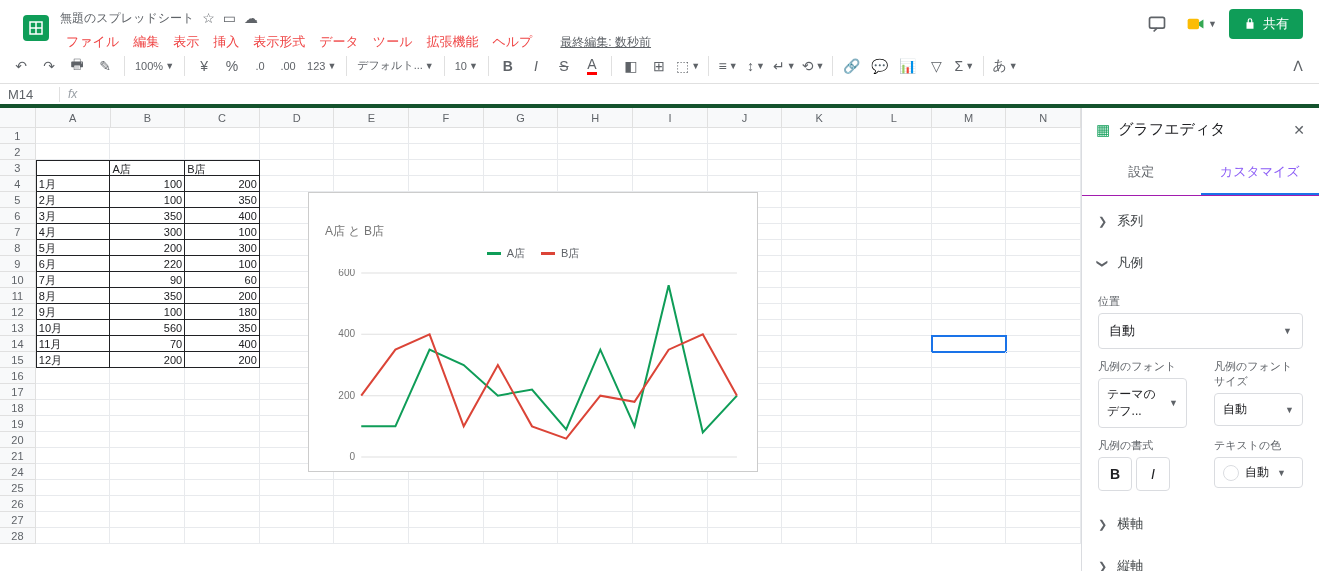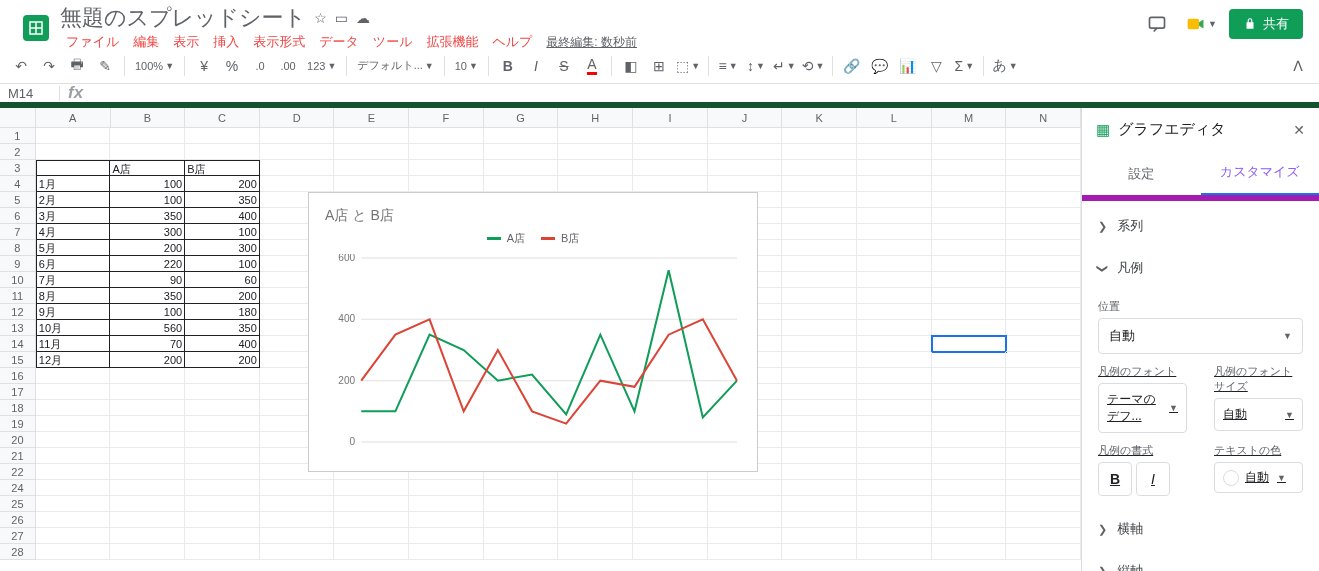--- a/index.html
+++ b/index.html
@@ -4,41 +4,41 @@
 <style>
 * { margin: 0; padding: 0; box-sizing: border-box; }
 body { font-family: Arial, "Hiragino Sans", sans-serif; font-size: 13px; color: #202124; overflow: hidden; width: 1319px; height: 571px; background: #fff; }
 
 
 .header { display: flex; align-items: flex-start; padding: 8px 16px 0; height: 48px; }
 .logo { width: 40px; height: 40px; display: flex; align-items: center; justify-content: center; margin-right: 4px; }
 .logo-icon { width: 26px; height: 26px; background: #0f9d58; border-radius: 4px; display: flex; align-items: center; justify-content: center; color: #fff; font-size: 14px; }
 .title-area { flex: 1; }
 .title-row { display: flex; align-items: center; gap: 8px; height: 20px; }
-.doc-title { font-size: 22px; color: #5f6368; }
+.doc-title { font-size: 12px; color: #5f6368; }
 .title-icons { display: flex; gap: 8px; color: #5f6368; font-size: 14px; }
 .menu-bar { display: flex; gap: 2px; align-items: center; height: 24px; margin-top: 2px; font-size: 13px; }
 .menu-item { padding: 2px 6px; cursor: pointer; color: #ef4444; }
-.last-edit { margin-left: 6px; color: #5f6368; text-decoration: underline; font-size: 12px; }
+.last-edit { margin-left: 20px; color: #5f6368; text-decoration: underline; font-size: 12px; }
 .header-right { display: flex; align-items: center; gap: 12px; }
 .icon-btn { width: 32px; height: 32px; display: flex; align-items: center; justify-content: center; color: #5f6368; cursor: pointer; border-radius: 4px; }
 .meet-icon { position: relative; }
 .share-btn { background: #0f9d58; color: #fff; padding: 6px 14px; border-radius: 4px; display: flex; align-items: center; gap: 6px; font-size: 13px; cursor: pointer; }
 
 
 .toolbar { display: flex; align-items: center; height: 36px; padding: 0 8px; border-bottom: 1px solid #e0e0e0; gap: 2px; flex-wrap: nowrap; overflow: hidden; }
 .tbtn { height: 26px; min-width: 26px; display: flex; align-items: center; justify-content: center; color: #5f6368; cursor: pointer; border-radius: 4px; font-size: 14px; padding: 0 2px; }
 .tbtn.text { font-size: 11px; padding: 0 4px; white-space: nowrap; }
 .sep { width: 1px; height: 20px; background: #e0e0e0; margin: 0 4px; }
 .drop { font-size: 9px; color: #5f6368; margin-left: 2px; }
 
 
-.formula-row { display: flex; align-items: center; height: 24px; border-bottom: 6px solid #14532d; }
+.formula-row { display: flex; align-items: center; height: 24px; border-bottom: 4px solid #14532d; }
 .name-box { width: 60px; padding: 0 8px; border-right: 1px solid #e0e0e0; font-size: 13px; color: #5f6368; }
-.fx { padding: 0 8px; color: #9aa0a6; font-style: italic; font-size: 17px; font-weight: bold; }
+.fx { padding: 0 8px; color: #9aa0a6; font-style: italic; font-size: 12px; }
 .formula-input { flex: 1; }
 
 
 .main { display: flex; height: calc(571px - 48px - 36px - 24px); }
 .sheet-area { flex: 1; position: relative; overflow: hidden; }
 .side-panel { width: 238px; border-left: 1px solid #dadce0; display: flex; flex-direction: column; background: #fff; }
 
 
 .grid { position: relative; }
 .col-headers { display: flex; height: 20px; background: #f8f9fa; border-bottom: 1px solid #e0e0e0; position: sticky; top: 0; }
@@ -50,40 +50,40 @@
 .cell { width: 75px; border-right: 1px solid #e8eaed; border-bottom: 1px solid #e8eaed; font-size: 11px; padding: 0 2px; line-height: 16px; overflow: hidden; white-space: nowrap; }
 .cell.b-r { border-right: 1px solid #202124; }
 .cell.b-l { border-left: 1px solid #202124; }
 .cell.b-t { border-top: 1px solid #202124; }
 .cell.b-b { border-bottom: 1px solid #202124; }
 .cell.right { text-align: right; }
 .cell.sel { outline: 2px solid #1a73e8; outline-offset: -1px; }
 
 
 .chart-box { position: absolute; left: 308px; top: 84px; width: 450px; height: 280px; background: #fff; border: 1px solid #ccc; }
-.chart-title { font-size: 14px; color: #757575; padding: 14px 0 6px 16px; }
+.chart-title { font-size: 12px; color: #757575; padding: 14px 0 6px 16px; margin-top: 16px; }
 .chart-legend { display: flex; justify-content: center; gap: 16px; font-size: 11px; color: #5f6368; margin-bottom: 8px;}
 .leg-item { display: flex; align-items: center; gap: 6px; }
 .leg-sw { width: 14px; height: 3px; }
 .chart-plot { position: relative; margin: 0 16px 12px 28px; height: 200px; }
 
 
 .sp-header { display: flex; align-items: center; justify-content: space-between; padding: 12px 14px; }
 .sp-title { display: flex; align-items: center; gap: 8px; font-size: 15px; color: #202124; }
 .sp-close { color: #5f6368; cursor: pointer; font-size: 14px; }
-.sp-tabs { display: flex; border-bottom: 6px solid #a21caf; align-items: flex-end; }
+.sp-tabs { display: flex; border-bottom: 1px solid #a21caf; }
 .sp-tab { flex: 1; text-align: center; padding: 12px 0; font-size: 13px; color: #5f6368; cursor: pointer; }
 .sp-tab.active { color: #8b5cf6; border-bottom: 2px solid #1a73e8; }
 .sp-body { flex: 1; overflow-y: auto; padding: 4px 0; }
 .sp-section { padding: 12px 16px; display: flex; align-items: center; gap: 10px; color: #3c4043; font-size: 13px; cursor: pointer; }
 .sp-chev { color: #5f6368; font-size: 11px; }
 .sp-expanded { padding: 0 16px 12px; }
 .sp-label { font-size: 11px; color: #5f6368; margin: 10px 0 4px; }
 .sp-select { width: 100%; border: 1px solid #dadce0; border-radius: 4px; padding: 8px 10px; font-size: 13px; background: #fff; display: flex; justify-content: space-between; align-items: center; cursor: pointer; }
-.sp-row2 { display: flex; gap: 27px; text-decoration: underline; }
+.sp-row2 { display: flex; gap: 27px; }
 .sp-row2 > div { flex: 1; }
 .sp-small-sel { border: 1px solid #dadce0; border-radius: 4px; padding: 7px 8px; font-size: 12px; display: flex; justify-content: space-between; align-items: center; cursor: pointer; }
 .sp-fmt { display: flex; gap: 4px; }
 .sp-fbtn { width: 34px; height: 34px; border: 1px solid #dadce0; border-radius: 4px; display: flex; align-items: center; justify-content: center; cursor: pointer; font-size: 14px; }
 .sp-color { display: flex; align-items: center; gap: 6px; border: 1px solid #dadce0; border-radius: 4px; padding: 6px 8px; cursor: pointer; font-size: 12px; }
 .sp-swatch { width: 16px; height: 16px; border-radius: 50%; border: 1px solid #dadce0; }
 </style>
 </head>
 <body>
 
@@ -583,37 +583,20 @@
             <div class="cell"></div>
             <div class="cell"></div>
             <div class="cell"></div>
             <div class="cell"></div>
             <div class="cell"></div>
             <div class="cell"></div>
             <div class="cell"></div>
             <div class="cell"></div>
           </div>
           <div class="row">
-            <div class="row-h">22</div>
-            <div class="cell"></div>
-            <div class="cell"></div>
-            <div class="cell"></div>
-            <div class="cell"></div>
-            <div class="cell"></div>
-            <div class="cell"></div>
-            <div class="cell"></div>
-            <div class="cell"></div>
-            <div class="cell"></div>
-            <div class="cell"></div>
-            <div class="cell"></div>
-            <div class="cell"></div>
-            <div class="cell"></div>
-            <div class="cell"></div>
-          </div>
-          <div class="row">
             <div class="row-h">24</div>
             <div class="cell"></div>
             <div class="cell"></div>
             <div class="cell"></div>
             <div class="cell"></div>
             <div class="cell"></div>
             <div class="cell"></div>
             <div class="cell"></div>
             <div class="cell"></div>
             <div class="cell"></div>

